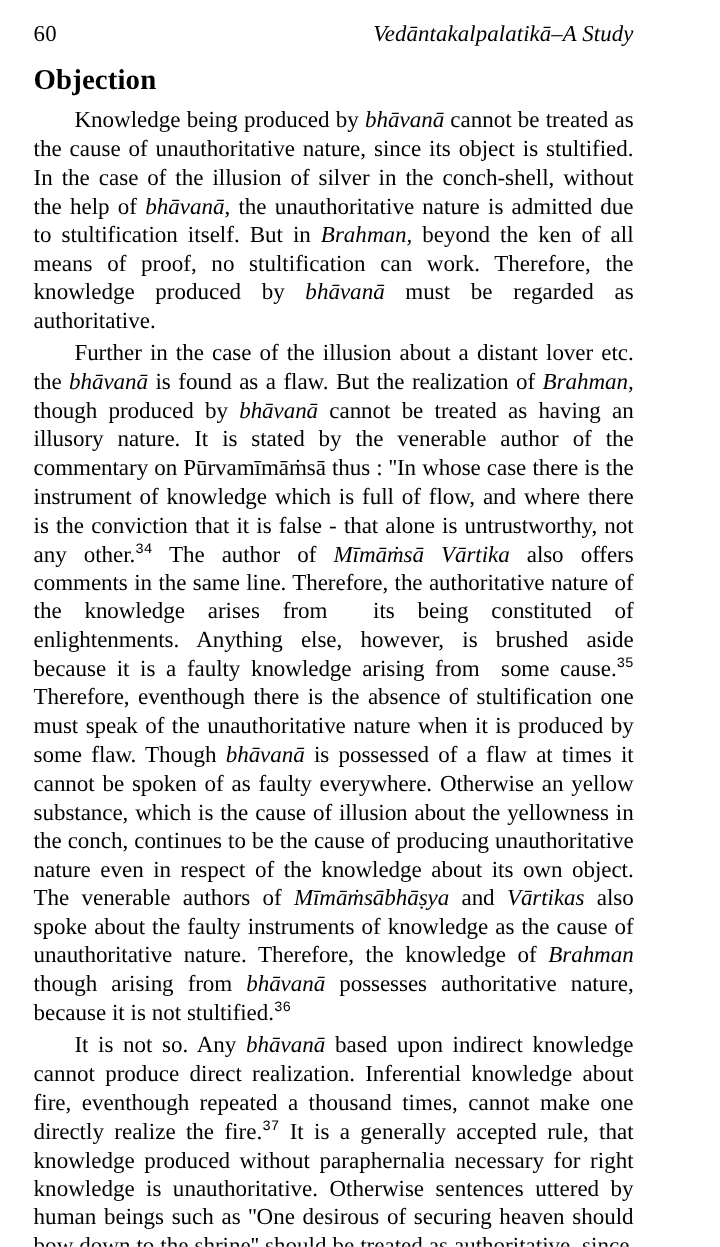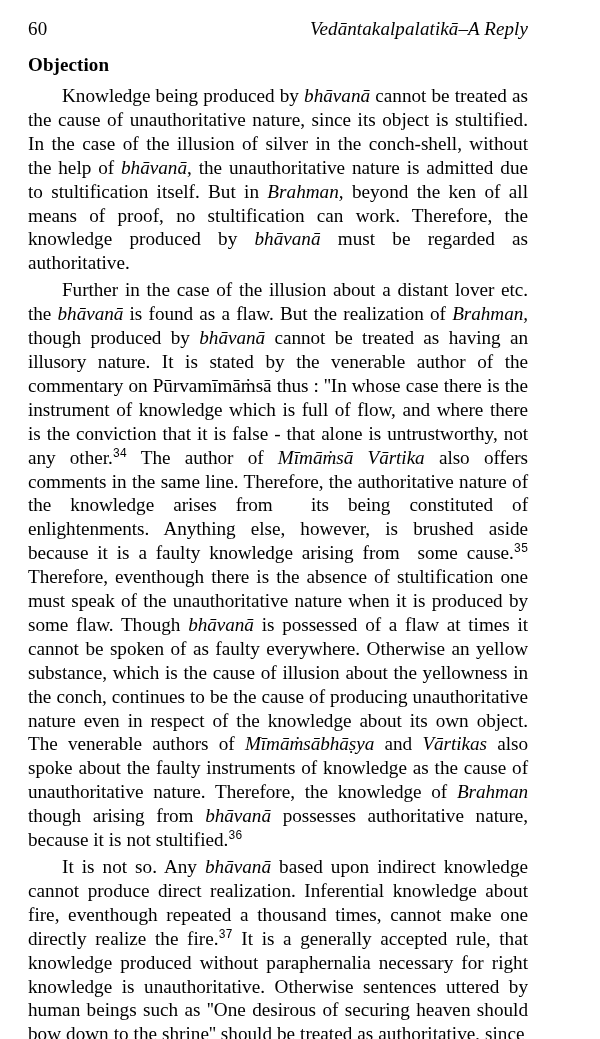--- a/index.html
+++ b/index.html
@@ -30,21 +30,21 @@
   .folio {
     font-size: 19px;
     letter-spacing: 0.2px;
   }
   .head-title {
     font-size: 19px;
     font-style: italic;
     letter-spacing: 0.1px;
   }
   .section-head {
-    font-size: 19px;
+    font-size: 24px;
     font-weight: bold;
     margin: 6px 0 8px 0;
     letter-spacing: 0.1px;
   }
   p.body-text {
     font-size: 19.2px;
     line-height: 1.245;
     text-align: justify;
     margin: 0 0 3px 0;
     text-indent: 34px;
@@ -63,21 +63,21 @@
   
   .tight { letter-spacing: -0.05px; }
 </style>
 </head>
 <body>
 
 <div class="page">
 
   <div class="running-head">
     <span class="folio">60</span>
-    <span class="head-title">Vedāntakalpalatikā–A Reply</span>
+    <span class="head-title">Vedāntakalpalatikā–A Study</span>
   </div>
 
   <h2 class="section-head">Objection</h2>
 
   <p class="body-text">
     Knowledge being produced by <i>bhāvanā</i> cannot be treated as the cause of unauthoritative nature, since its object is stultified. In the case of the illusion of silver in the conch-shell, without the help of <i>bhāvanā</i>, the unauthoritative nature is admitted due to stultification itself. But in <i>Brahman,</i> beyond the ken of all means of proof, no stultification can work. Therefore, the knowledge produced by <i>bhāvanā</i> must be regarded as authoritative.
   </p>
 
   <p class="body-text tight">
     Further in the case of the illusion about a distant lover etc. the <i>bhāvanā</i> is found as a flaw. But the realization of <i>Brahman,</i> though produced by <i>bhāvanā</i> cannot be treated as having an illusory nature. It is stated by the venerable author of the commentary on Pūrvamīmāṁsā thus : ''In whose case there is the instrument of knowledge which is full of flow, and where there is the conviction that it is false - that alone is untrustworthy, not any other.<sup>34</sup> The author of <i>Mīmāṁsā Vārtika</i> also offers comments in the same line. Therefore, the authoritative nature of the knowledge arises from&nbsp; its being constituted of enlightenments. Anything else, however, is brushed aside because it is a faulty knowledge arising from&nbsp; some cause.<sup>35</sup> Therefore, eventhough there is the absence of stultification one must speak of the unauthoritative nature when it is produced by some flaw. Though <i>bhāvanā</i> is possessed of a flaw at times it cannot be spoken of as faulty everywhere. Otherwise an yellow substance, which is the cause of illusion about the yellowness in the conch, continues to be the cause of producing unauthoritative nature even in respect of the knowledge about its own object. The venerable authors of <i>Mīmāṁsābhāṣya</i> and <i>Vārtikas</i> also spoke about the faulty instruments of knowledge as the cause of unauthoritative nature. Therefore, the knowledge of <i>Brahman</i> though arising from <i>bhāvanā</i> possesses authoritative nature, because it is not stultified.<sup>36</sup>

